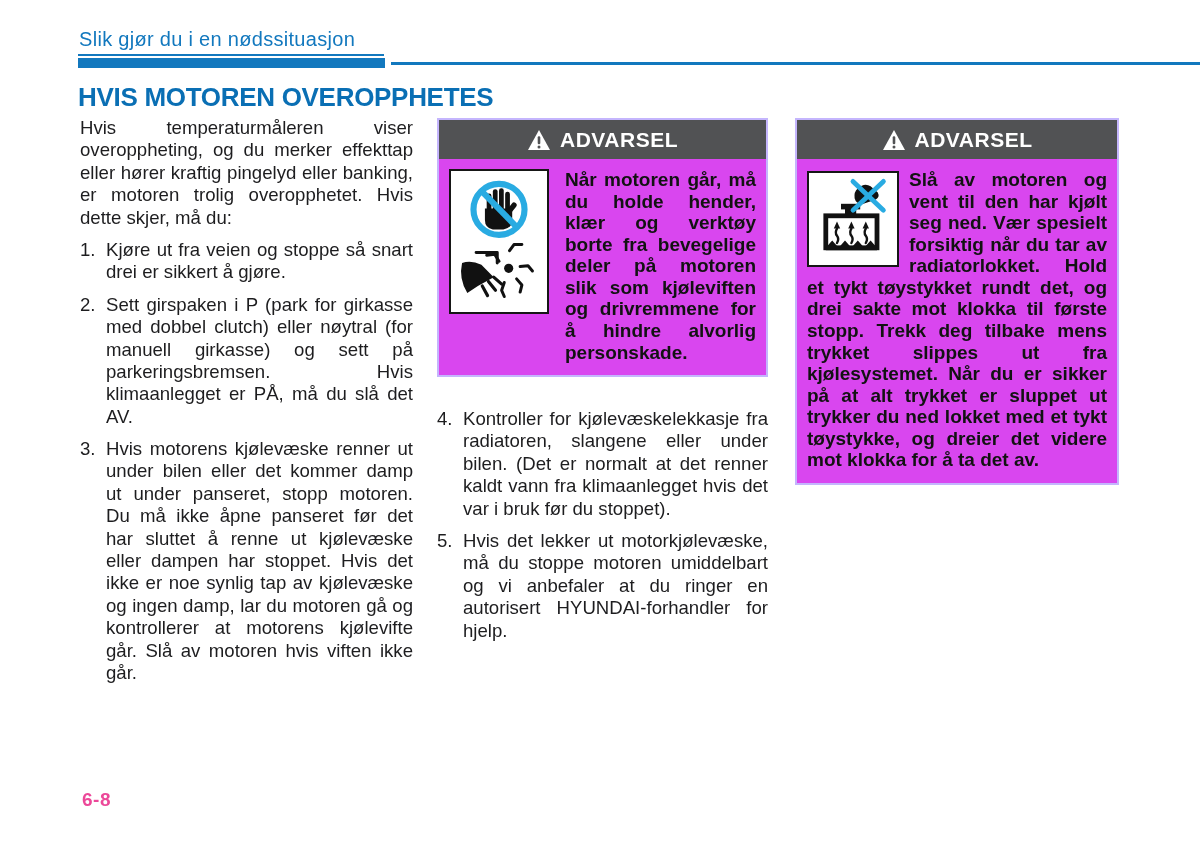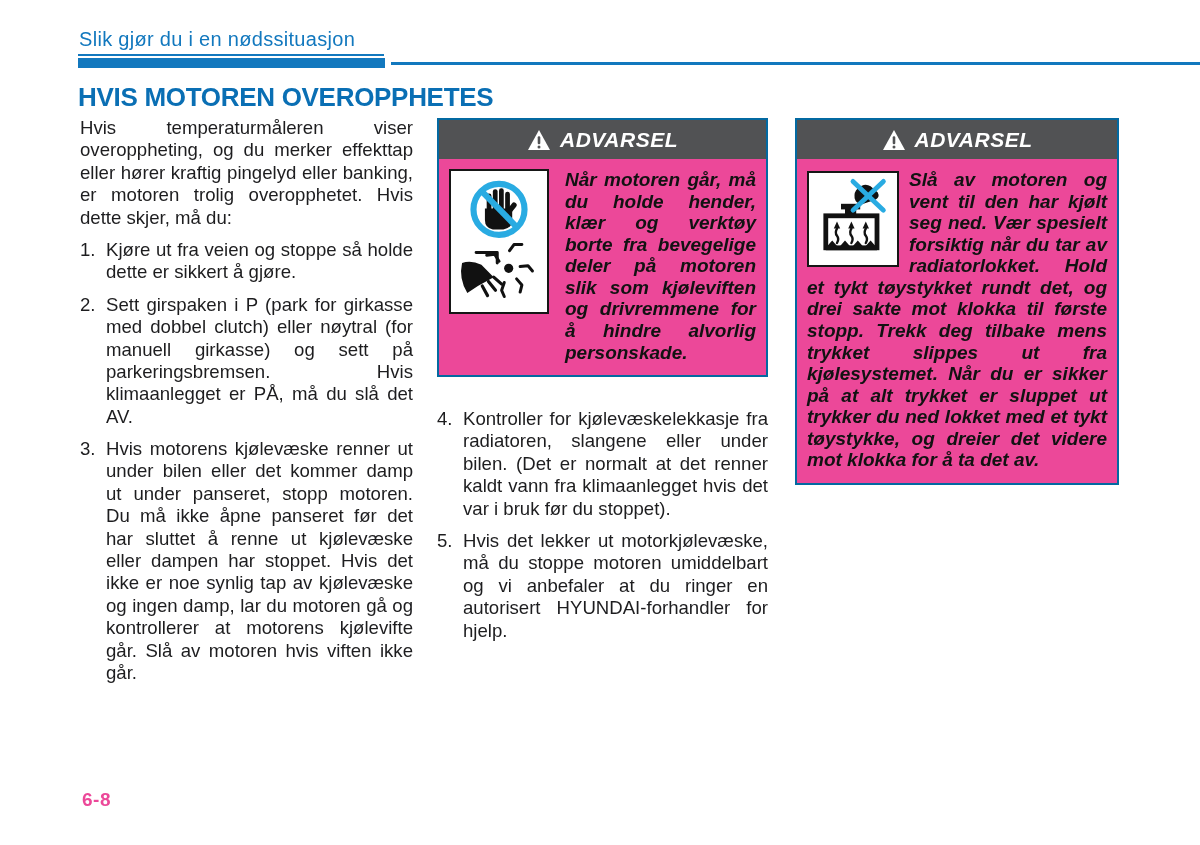--- a/index.html
+++ b/index.html
@@ -24,21 +24,21 @@
   .col-1{left:80px;top:117px;width:333px;}
   .col-2{left:437px;top:118px;width:331px;}
   .col-3{left:795px;top:118px;width:324px;}
   .intro{margin:0 0 10px 0;text-align:justify;}
   .steps{margin:0;}
   .step{display:flex;margin-bottom:10px;}
   .step-num{flex:none;width:26px;}
   .step-text{flex:1 1 auto;text-align:justify;}
   .steps-after-box{margin-top:31px;}
   
-  .warnbox{border:2px solid #0369a1;background:#ec4899;font-style:italic;}
+  .warnbox{border:2px solid #c4b5fd;background:#d946ef;}
   .warnbox-header{
     background:#515254;color:#ffffff;height:39px;display:flex;align-items:center;
     justify-content:center;gap:9px;font-size:21px;font-weight:bold;letter-spacing:.5px;
   }
   .warnbox-body{padding:10px 10px 12px 10px;font-weight:bold;font-size:19px;line-height:1.135;color:#121212;}
   .w1-body{display:flex;gap:16px;align-items:flex-start;}
   .icon-frame{border:2px solid #161616;background:#fff;flex:none;display:flex;align-items:center;justify-content:center;}
   .icon-frame-1{width:96px;height:141px;}
   .icon-frame-2{width:88px;height:92px;float:left;margin:2px 10px 4px 0;}
   .w1-text{flex:1 1 auto;text-align:justify;}
@@ -55,21 +55,21 @@
 <div class="breadcrumb-underline"></div>
 <div class="breadcrumb-bar"></div>
 <div class="header-rule"></div>
 <div class="page-title">HVIS MOTOREN OVEROPPHETES</div>
 
 <div class="col col-1">
   <p class="intro">Hvis temperaturmåleren viser overoppheting, og du merker effekttap eller hører kraftig pingelyd eller banking, er motoren trolig overopphetet. Hvis dette skjer, må du:</p>
   <div class="steps">
     <div class="step">
       <span class="step-num">1.</span>
-      <span class="step-text">Kjøre ut fra veien og stoppe så holde dette er sikkert å gjøre.</span>
+      <span class="step-text">Kjøre ut fra veien og stoppe så snart drei er sikkert å gjøre.</span>
     </div>
     <div class="step">
       <span class="step-num">2.</span>
       <span class="step-text">Sett girspaken i P (park for girkasse med dobbel clutch) eller nøytral (for manuell girkasse) og sett på parkeringsbremsen. Hvis klimaanlegget er PÅ, må du slå det AV.</span>
     </div>
     <div class="step">
       <span class="step-num">3.</span>
       <span class="step-text">Hvis motorens kjølevæske renner ut under bilen eller det kommer damp ut under panseret, stopp motoren. Du må ikke åpne panseret før det har sluttet å renne ut kjølevæske eller dampen har stoppet. Hvis det ikke er noe synlig tap av kjølevæske og ingen damp, lar du motoren gå og kontrollerer at motorens kjølevifte går. Slå av motoren hvis viften ikke går.</span>
     </div>
   </div>

